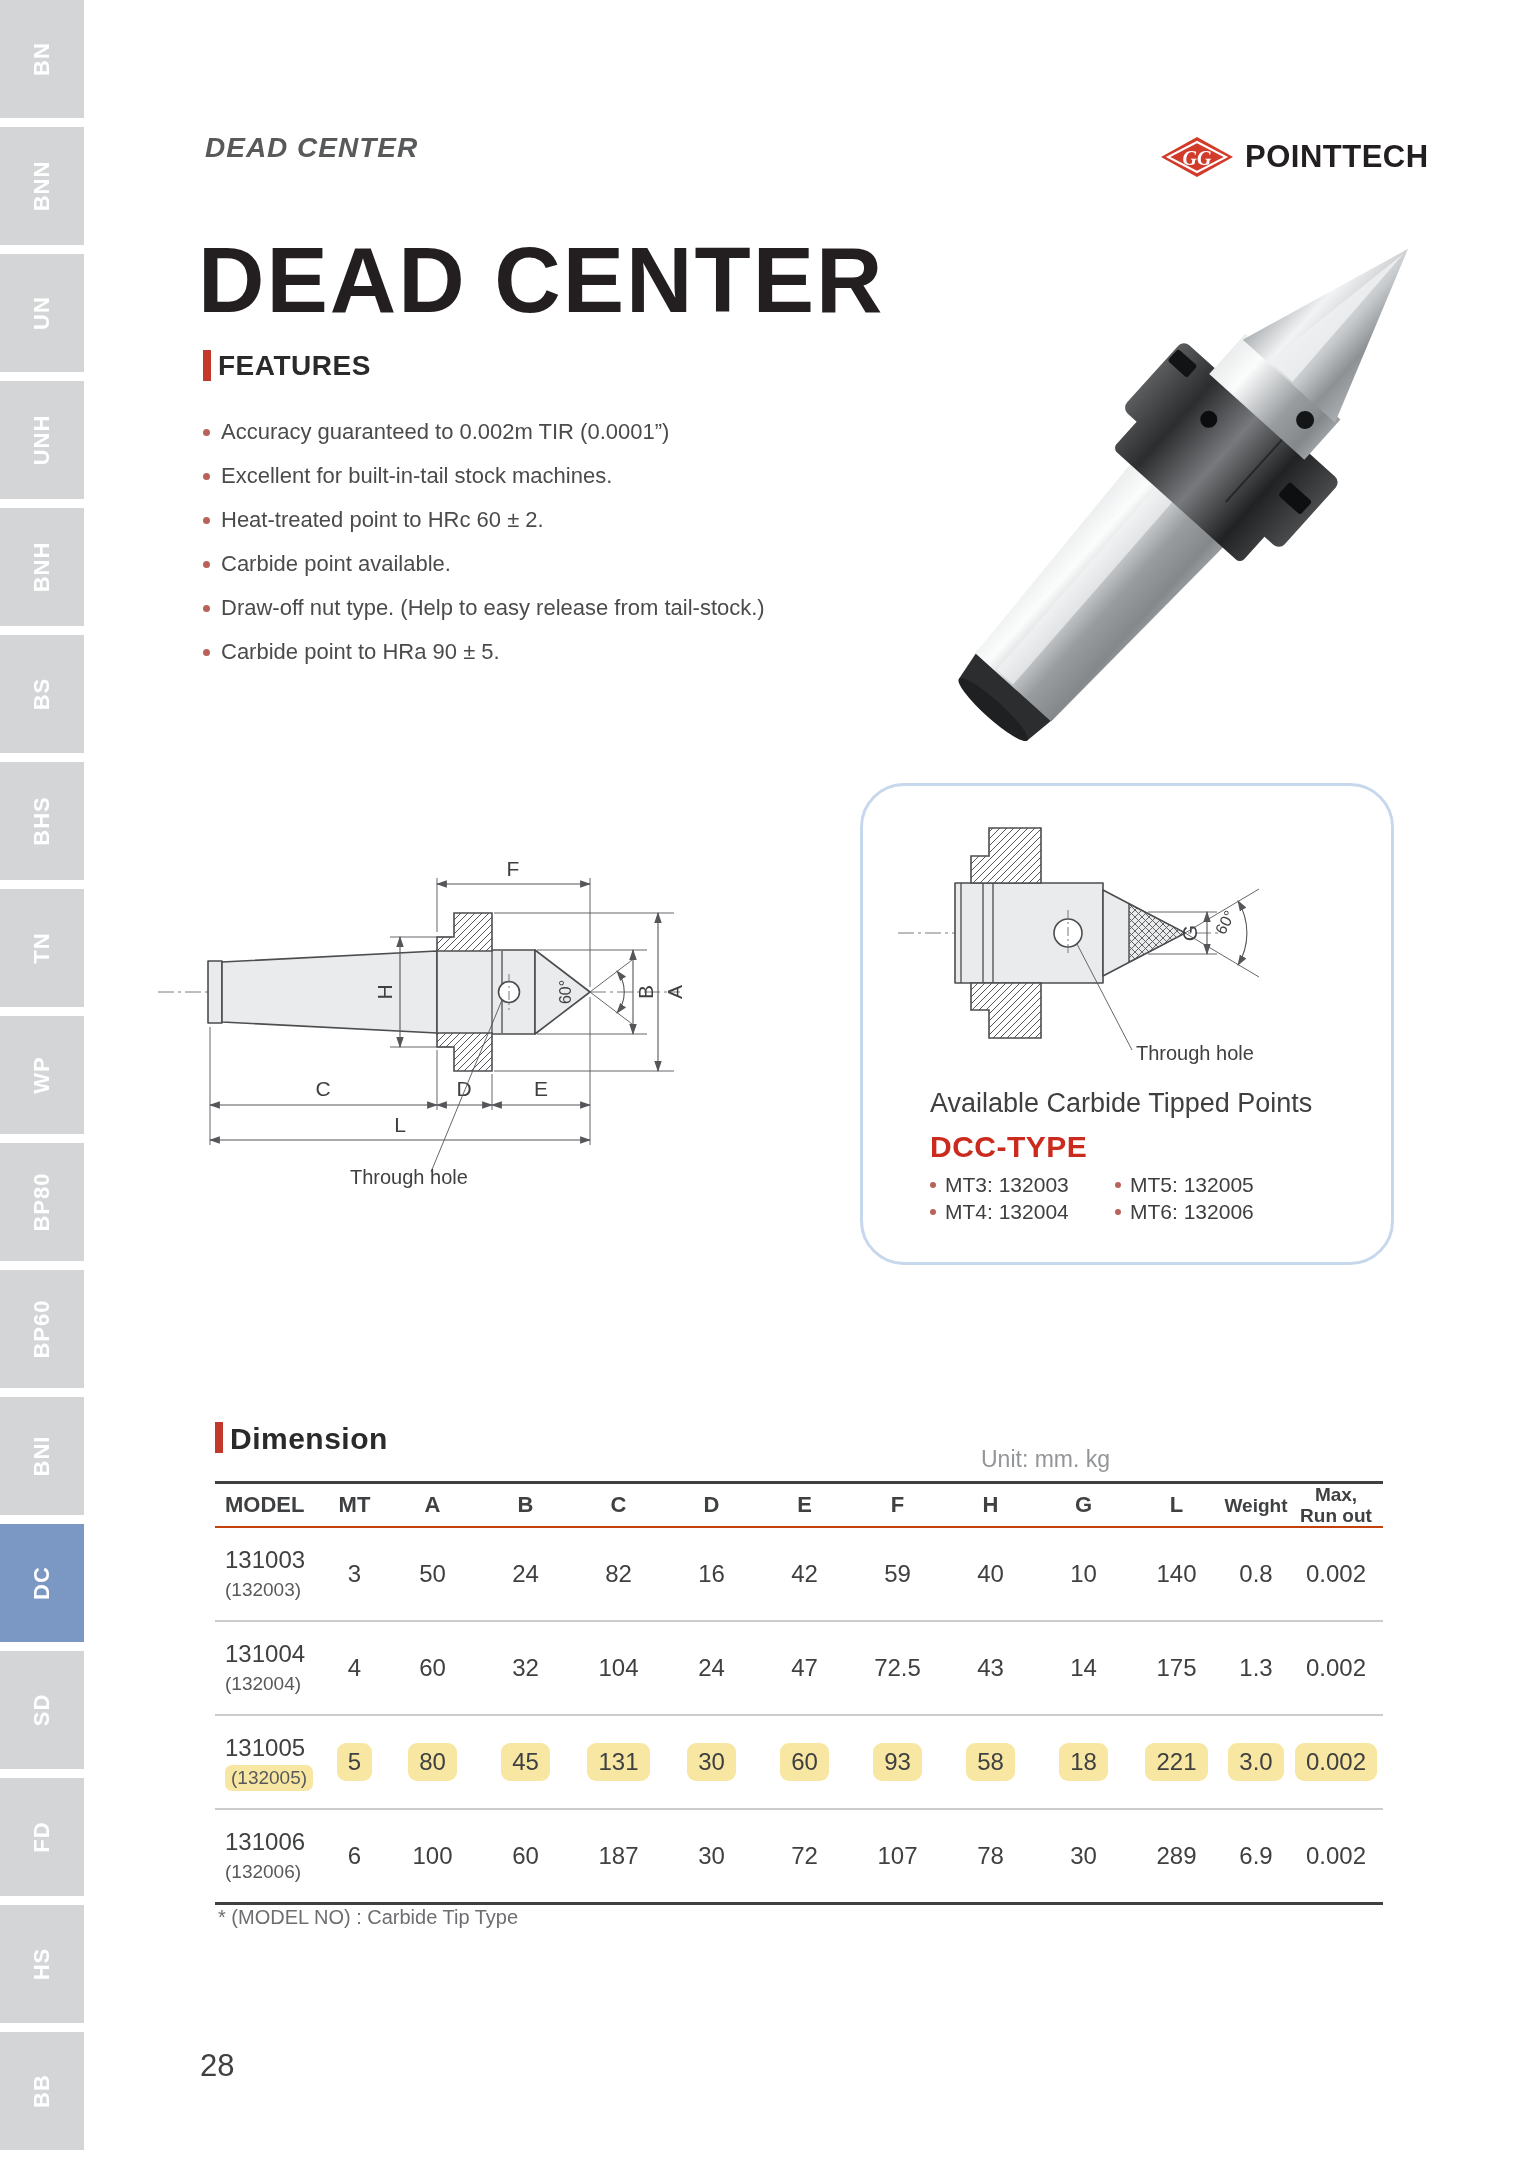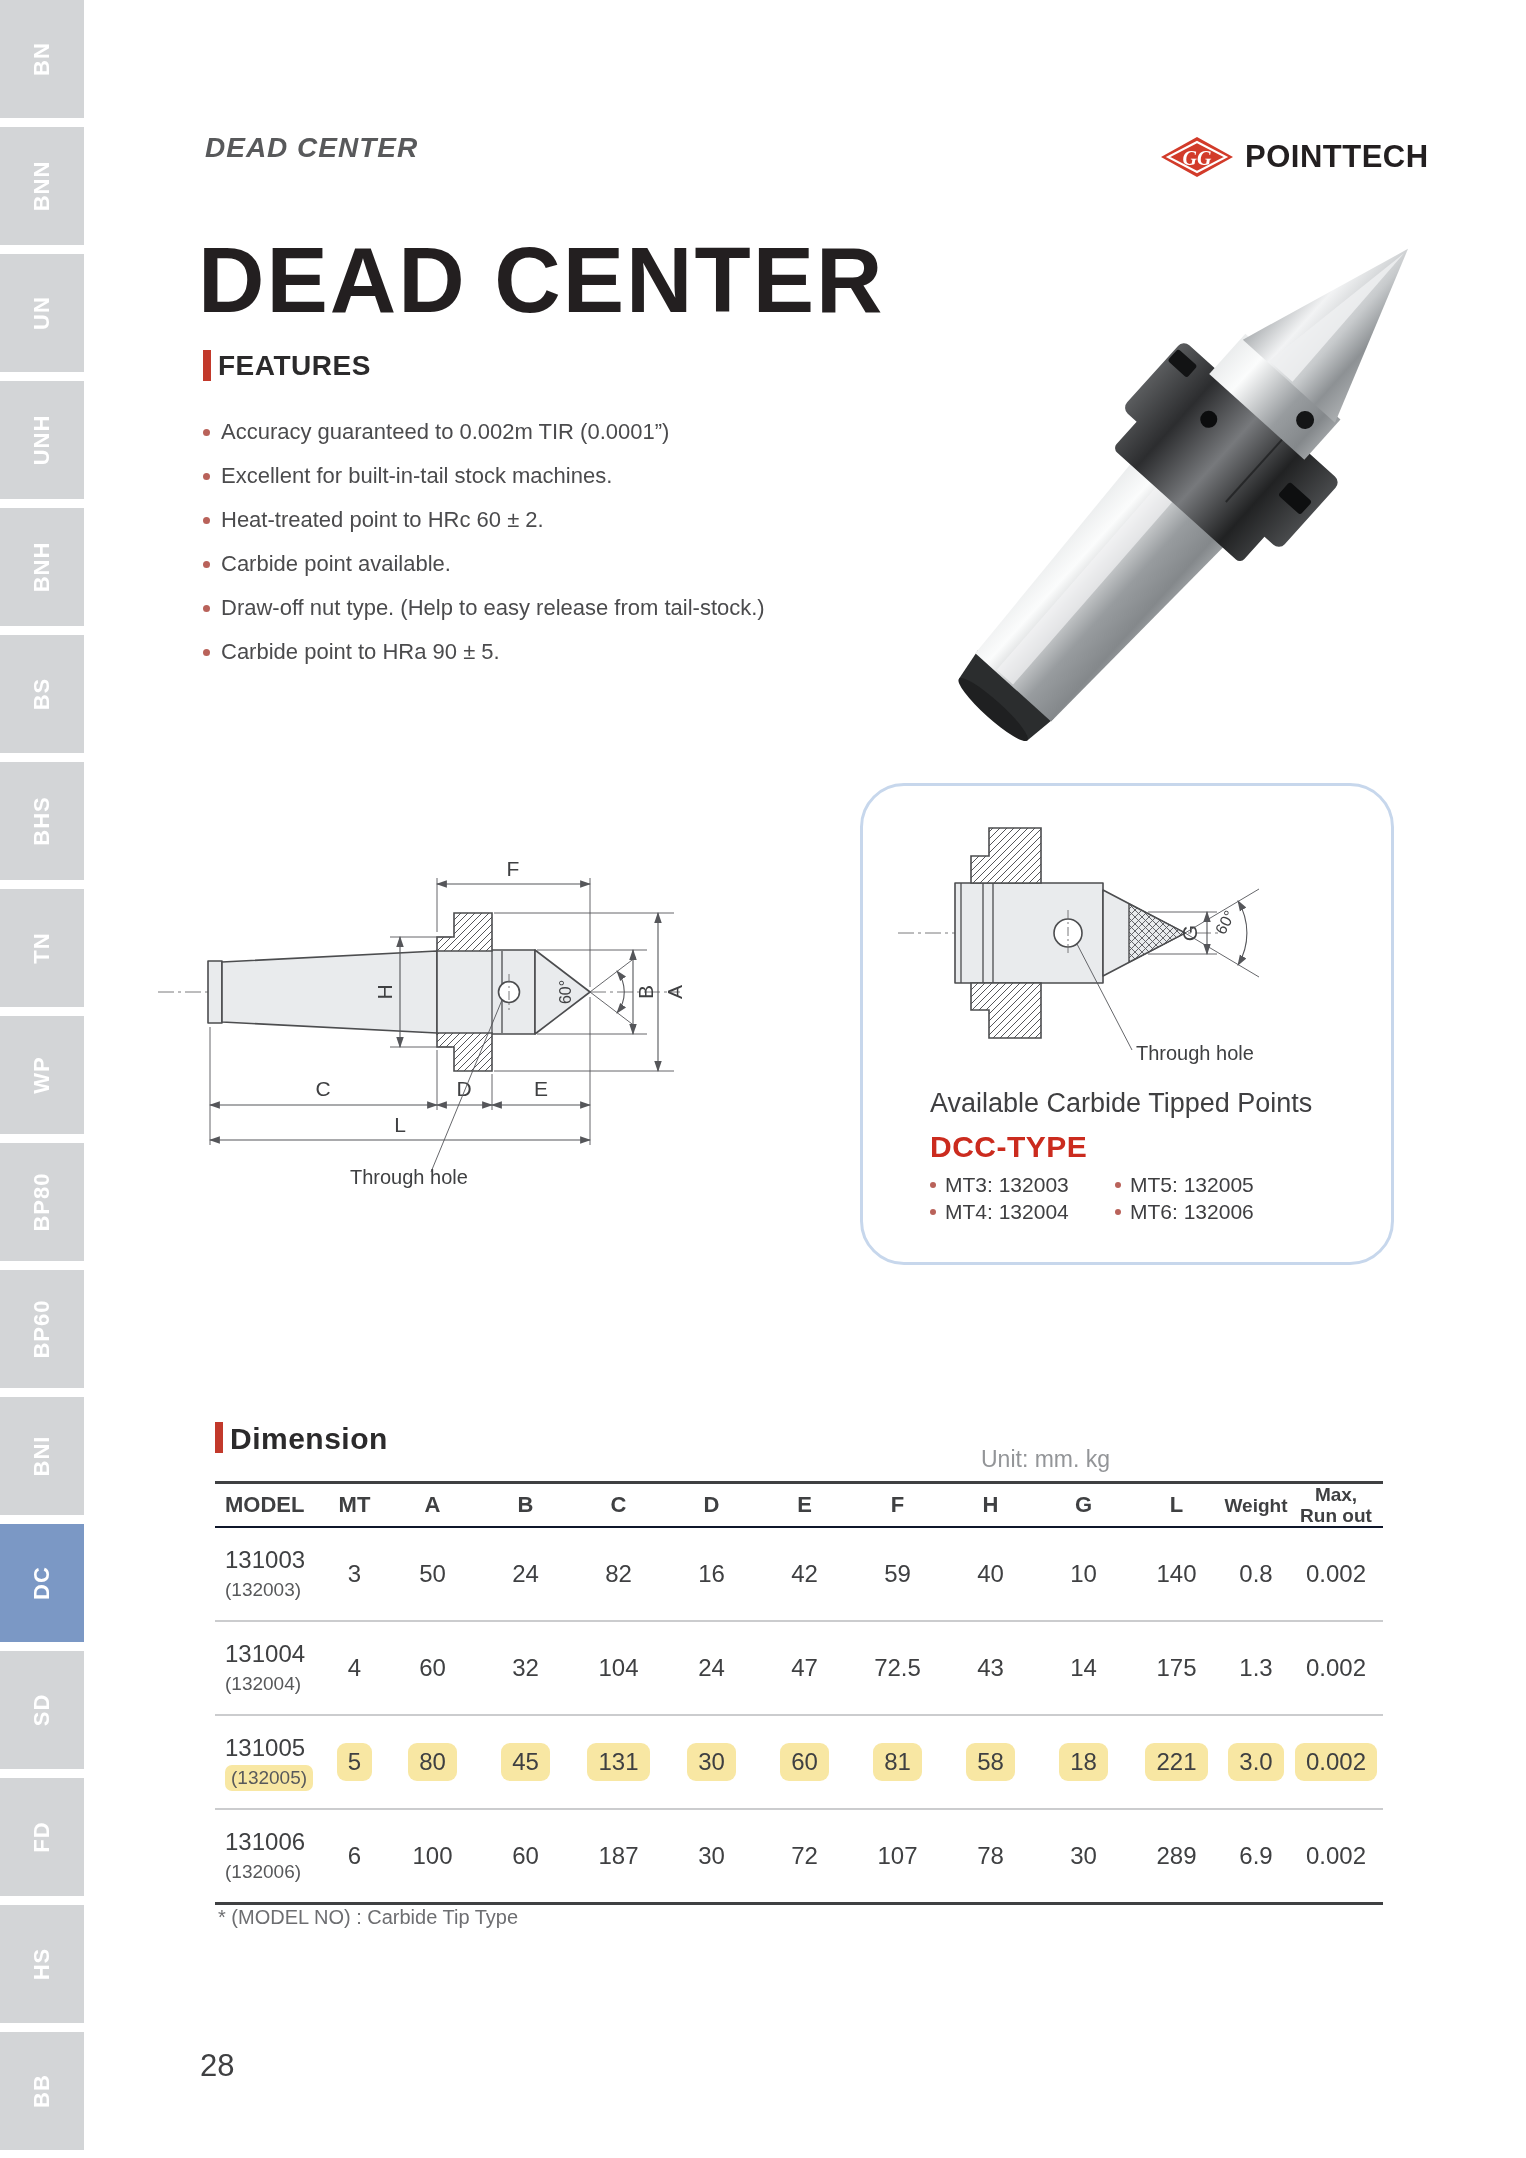--- a/index.html
+++ b/index.html
@@ -50,21 +50,21 @@
   .opt .dot { width:6px; height:6px; margin-right:9px; }
 
   
   .dim-head { position:absolute; left:215px; top:1422px; }
   .dim-head .sec-title { font-size:30px; }
   .unit { position:absolute; left:981px; top:1446px; width:400px; text-align:left;
           font-size:23px; color:#939598; }
   table.dim { position:absolute; left:215px; top:1481px; width:1168px;
               border-collapse:collapse; table-layout:fixed;
               border-top:3px solid #3f4042; border-bottom:3px solid #3f4042; }
-  table.dim thead tr { height:44px; border-bottom:2px solid #0f172a; }
+  table.dim thead tr { height:44px; border-bottom:2px solid #c2410c; }
   table.dim tbody tr { height:94px; }
   table.dim tbody tr + tr { border-top:2px solid #cbccce; }
   th { font-size:22px; font-weight:bold; color:#3f4042; text-align:center; padding:0; }
   th.th-model { text-align:left; padding-left:10px; }
   th.th-sm { font-size:19px; line-height:21px; font-weight:bold; }
   th.th-sm span { display:block; }
   td { text-align:center; font-size:24px; color:#3f4042; padding:0; vertical-align:middle; }
   td.model { text-align:left; padding-left:10px; }
   .model-no { display:block; font-size:24px; }
   .variant { display:inline-block; font-size:19px; color:#58595b; margin-top:2px; }
@@ -435,21 +435,21 @@
         <td><span class="val">0.002</span></td>
       </tr>
       <tr class="hl">
         <td class="model"><span class="model-no">131005</span><span class="variant">(132005)</span></td>
         <td><span class="val">5</span></td>
         <td><span class="val">80</span></td>
         <td><span class="val">45</span></td>
         <td><span class="val">131</span></td>
         <td><span class="val">30</span></td>
         <td><span class="val">60</span></td>
-        <td><span class="val">81</span></td>
+        <td><span class="val">93</span></td>
         <td><span class="val">58</span></td>
         <td><span class="val">18</span></td>
         <td><span class="val">221</span></td>
         <td><span class="val">3.0</span></td>
         <td><span class="val">0.002</span></td>
       </tr>
       <tr>
         <td class="model"><span class="model-no">131006</span><span class="variant">(132006)</span></td>
         <td><span class="val">6</span></td>
         <td><span class="val">100</span></td>

